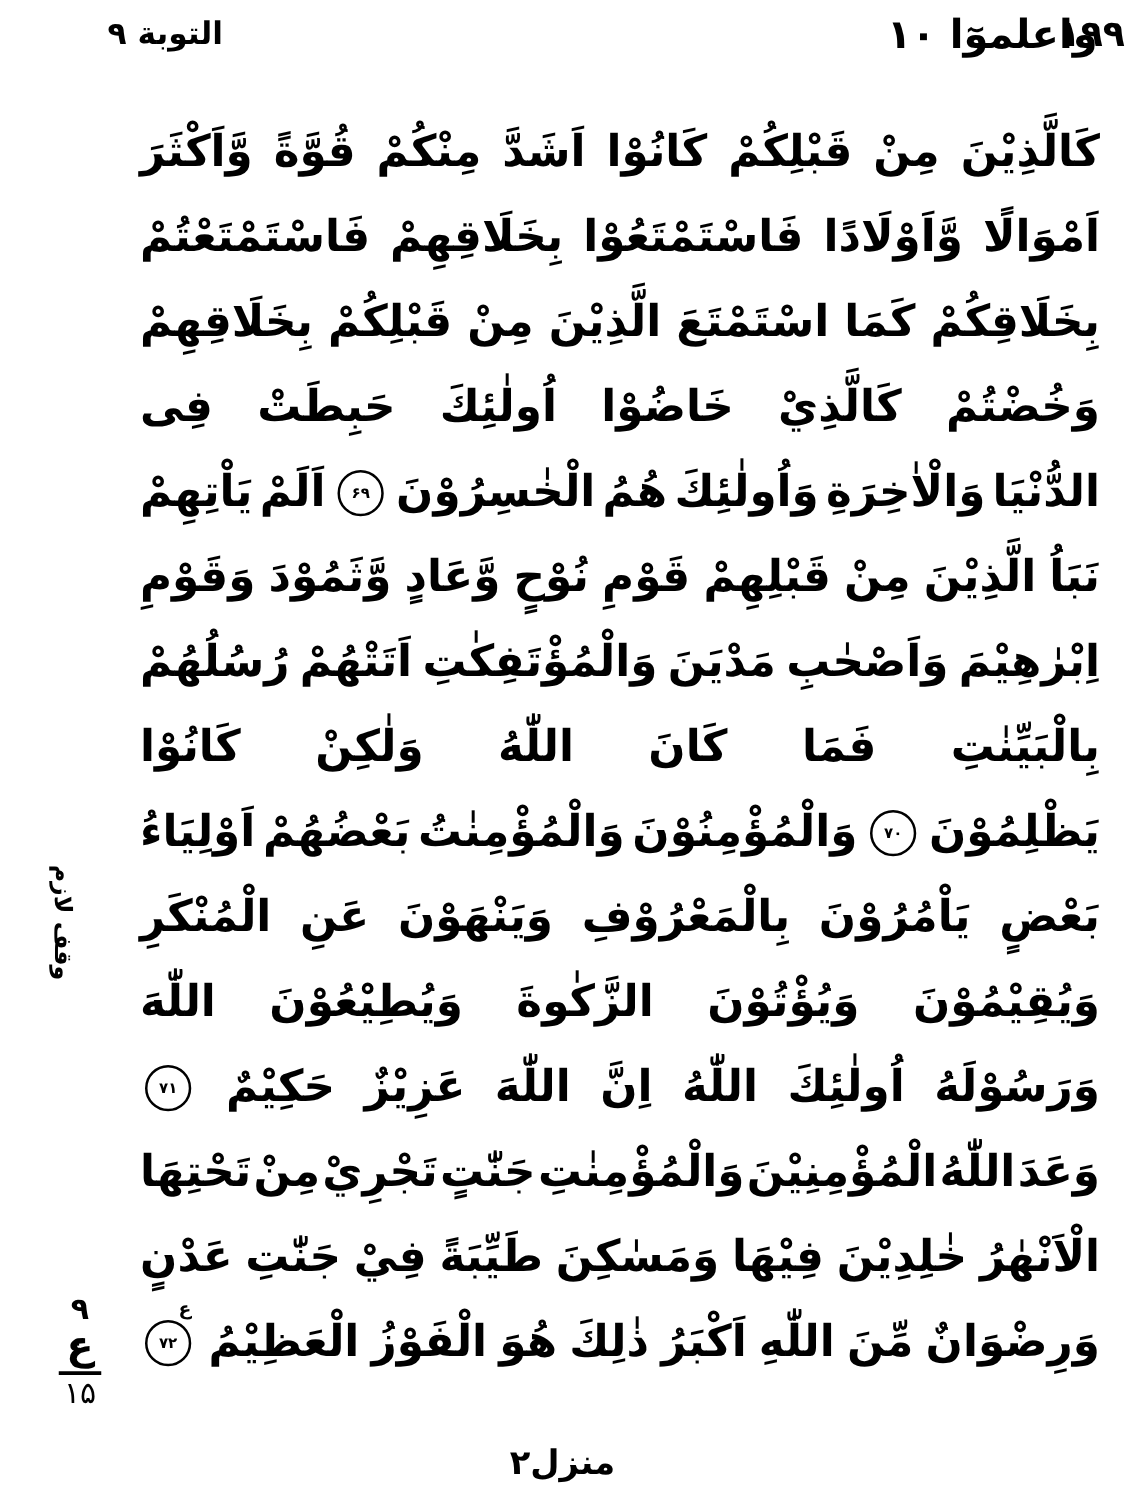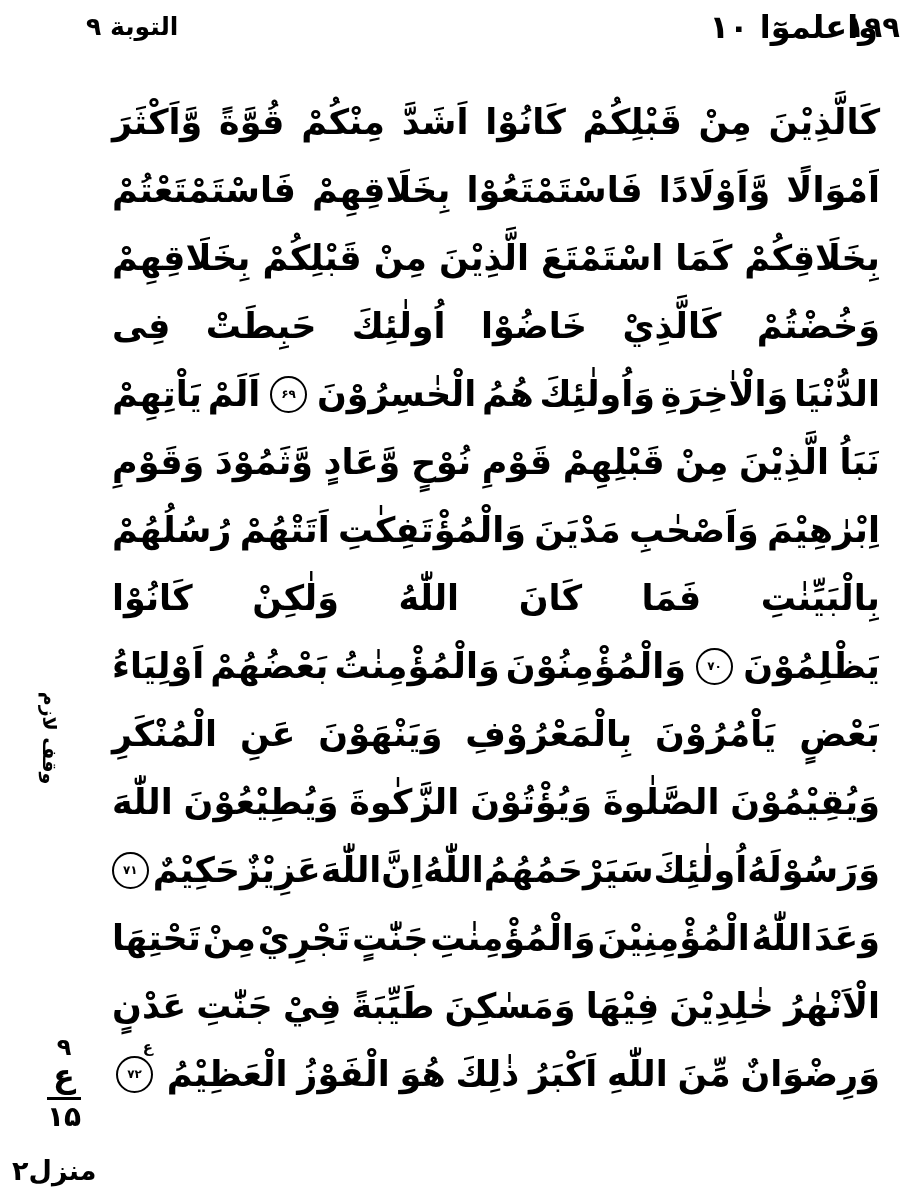--- a/index.html
+++ b/index.html
@@ -143,32 +143,32 @@
     font-weight: bold;
     top: 13px;
     left: 17px;
   }
   .ruku-marker .ruku-divider {
     width: 34px;
     border-top: 3px solid #000;
     margin: 3px auto 2px auto;
   }
   .ruku-marker .ruku-bottom {
-    font-size: 28px;
-    font-weight: bold;
+    font-size: 24px;
+    font-weight: normal;
     line-height: 1.05;
   }
 
   
   .footer {
     position: absolute;
     bottom: 14px;
     left: 0;
     right: 0;
-    padding-left: 12px;
+    text-align: center;
   }
   .footer .manzil-label {
     font-size: 27px;
     font-weight: bold;
     direction: rtl;
     display: inline-block;
   }
 </style>
 </head>
 <body>
@@ -268,30 +268,28 @@
       <div class="line">
         <span class="word">بَعْضٍ</span>
         <span class="word">يَاْمُرُوْنَ</span>
         <span class="word">بِالْمَعْرُوْفِ</span>
         <span class="word">وَيَنْهَوْنَ</span>
         <span class="word">عَنِ</span>
         <span class="word">الْمُنْكَرِ</span>
       </div>
       <div class="line">
         <span class="word">وَيُقِيْمُوْنَ</span>
-        <span class="word">الصَّلٰوةَ</span>
         <span class="word">وَيُؤْتُوْنَ</span>
         <span class="word">الزَّكٰوةَ</span>
         <span class="word">وَيُطِيْعُوْنَ</span>
         <span class="word">اللّٰهَ</span>
       </div>
       <div class="line">
         <span class="word">وَرَسُوْلَهُ</span>
         <span class="word">اُولٰئِكَ</span>
-        <span class="word">سَيَرْحَمُهُمُ</span>
         <span class="word">اللّٰهُ</span>
         <span class="word">اِنَّ</span>
         <span class="word">اللّٰهَ</span>
         <span class="word">عَزِيْزٌ</span>
         <span class="word">حَكِيْمٌ</span>
         <span class="aya">
           <span class="aya-num">۷۱</span>
         </span>
       </div>
       <div class="line">

